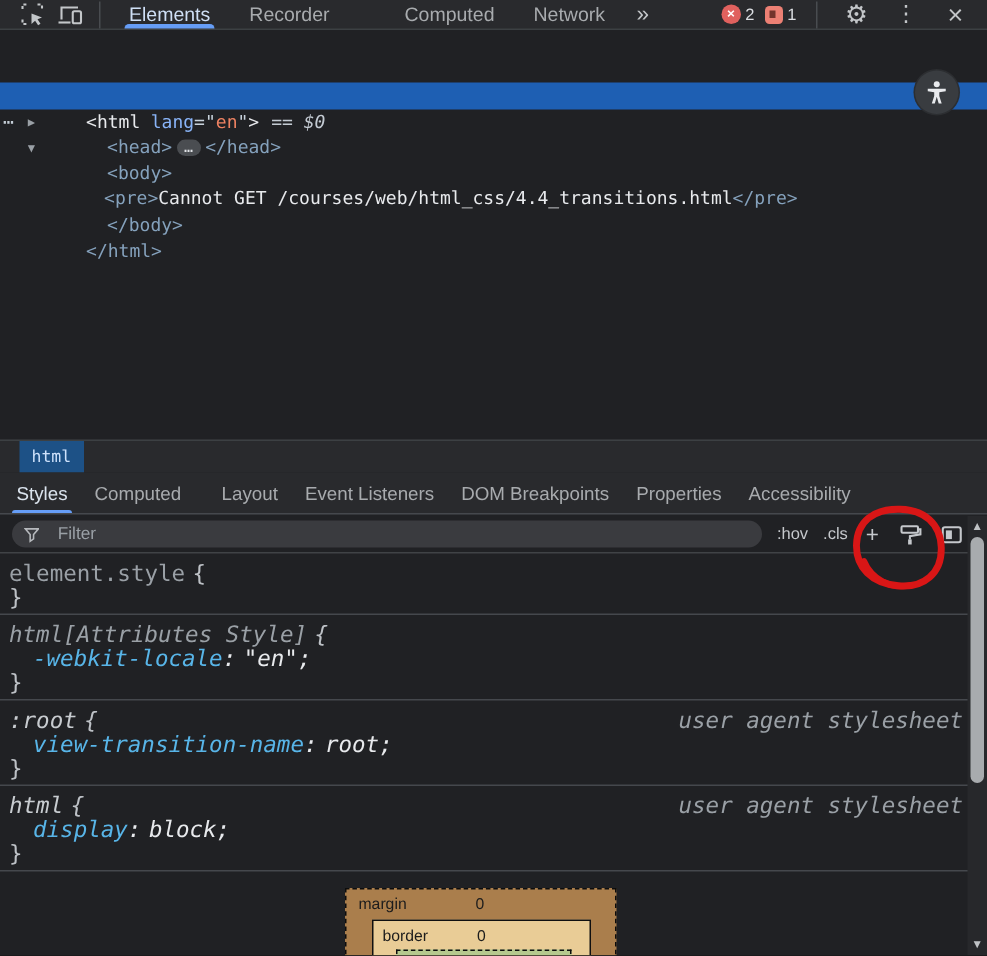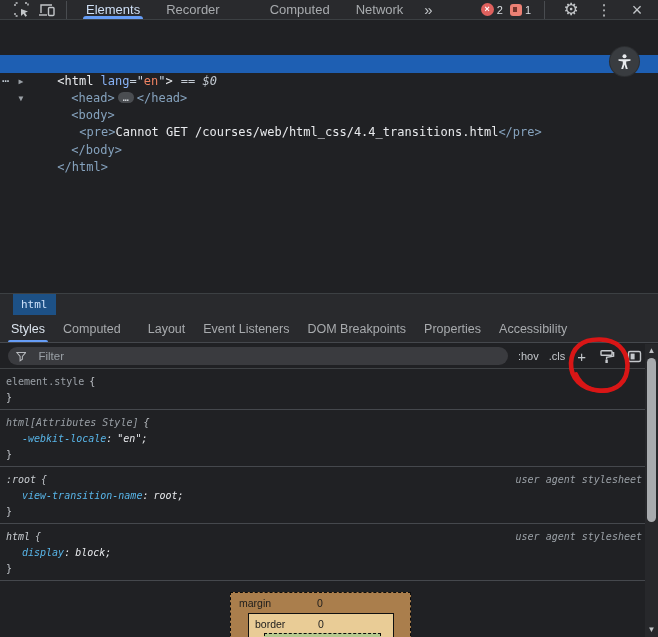--- a/index.html
+++ b/index.html
@@ -33,21 +33,21 @@
   .issue-ic::after{ content:""; position:absolute; left:3px; top:3px; width:4px; height:5px; background:#73342c;}
   .badge-count{ color:#dbdee2; font-size:11px; }
   .glyph{ font-size:15px; color:#c3c6c9; line-height:1; }
   
   .dom-pane{
     position:absolute; top:36px; left:0; right:0; height:257px; background:#202124;
     font-family:"DejaVu Sans Mono",monospace; font-size:12px; padding-top:2px;
   }
   .dom-row{ position:relative; height:17.3px; line-height:17.3px; white-space:pre; }
   .dom-row.selected{ background:#1e5fb3; }
-  .ind1{ padding-left:14px; } .ind2{ padding-left:28px; } .ind3{ padding-left:36px; }
+  .ind1{ padding-left:14px; } .ind2{ padding-left:28px; } .ind3{ padding-left:26px; }
   .tok-meta{ color:#9aa0a6; }
   .tok-tag{ color:#85a2bd; }
   .tok-attr{ color:#89b4f8; margin-left:7px; }
   .tok-val{ color:#ee8262; }
   .tok-plain{ color:#e8eaed; }
   .tok-punct{ color:#c8d2dc; }
   .sel-hint{ color:#c4cbd3; font-style:italic; margin-left:8px; }
   .hover-dots{ position:absolute; left:2px; color:#c4cdd6; }
   .twisty{ position:absolute; left:16px; top:0; color:#9aa0a6; font-size:8px; width:10px; text-align:center;}
   .head-ellipsis{ display:inline-block; background:#4a4d51; color:#dfe2e6; border-radius:7px;
@@ -69,21 +69,21 @@
   
   .styles-pane{ position:absolute; top:344px; left:0; right:0; bottom:0; background:#202124; overflow:hidden;}
   .filter-row{ height:25px; display:flex; align-items:center; padding:0 16px 0 8px; border-bottom:1px solid #404346;}
   .filter-pill{ flex:1; height:18px; background:#3a3b3f; border:none; border-radius:10px;
     display:flex; align-items:center; padding:0 8px; gap:12px; }
   .filter-input{ background:transparent; border:none; outline:none; color:#bdc1c6; font-size:11.5px; width:100%;}
   .filter-input::placeholder{ color:#9aa0a6; }
   .ftool{ color:#c5c8cc; font-size:11px; margin-left:10px; white-space:nowrap;}
   .ftool.plus{ font-size:15px; margin-left:12px; }
   .ftool-ic{ margin-left:12px; display:flex; align-items:center;}
-  .rules{ font-family:"DejaVu Sans Mono",monospace; font-size:10px; line-height:16px; color:#bdc1c6;}
+  .rules{ font-family:"DejaVu Sans Mono",monospace; font-size:15px; line-height:16px; color:#bdc1c6;}
   .rule{ padding:5px 16px 3px 6px; border-bottom:1px solid #45484d; }
   .rule-head{ display:flex; }
   .sel{ color:#c8ccd0; } .brace{ color:#bdc1c6; margin-left:5px; }
   .origin{ margin-left:auto; color:#9aa0a6; font-style:italic; }
   .prop-line{ padding-left:16px; }
   .prop-name{ color:#58b5e8; } .prop-val{ color:#e8eaed; margin-left:5px; } .colon,.semi{ color:#e8eaed; }
   .italic .sel,.italic .prop-name,.italic .prop-val,.italic .brace,.italic .colon,.italic .semi{ font-style:italic; }
   
   .box-model{ position:absolute; left:230px; top:248px; width:181px; height:75px; }
   .bm-margin{ position:absolute; inset:0; background:#aa7e4c; border:1px dashed #0c0c0c;

